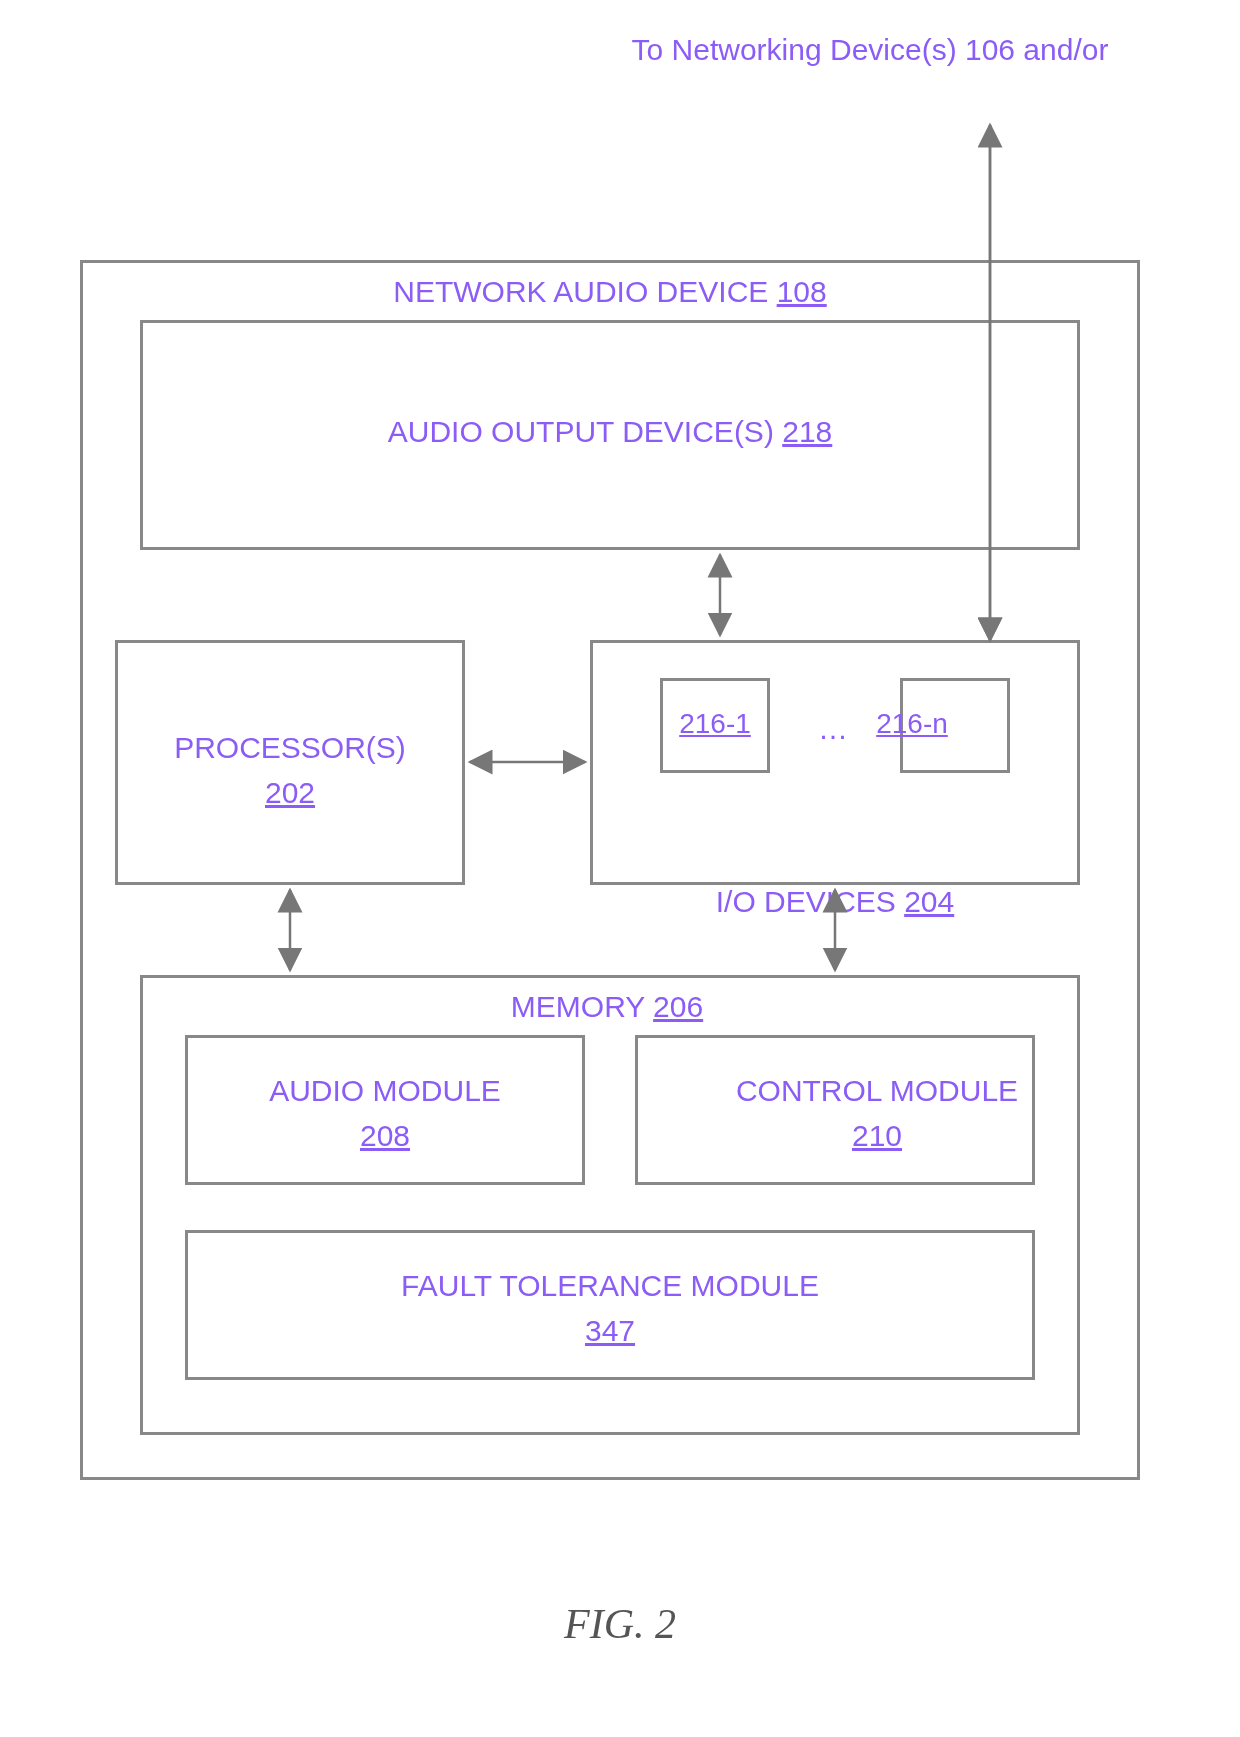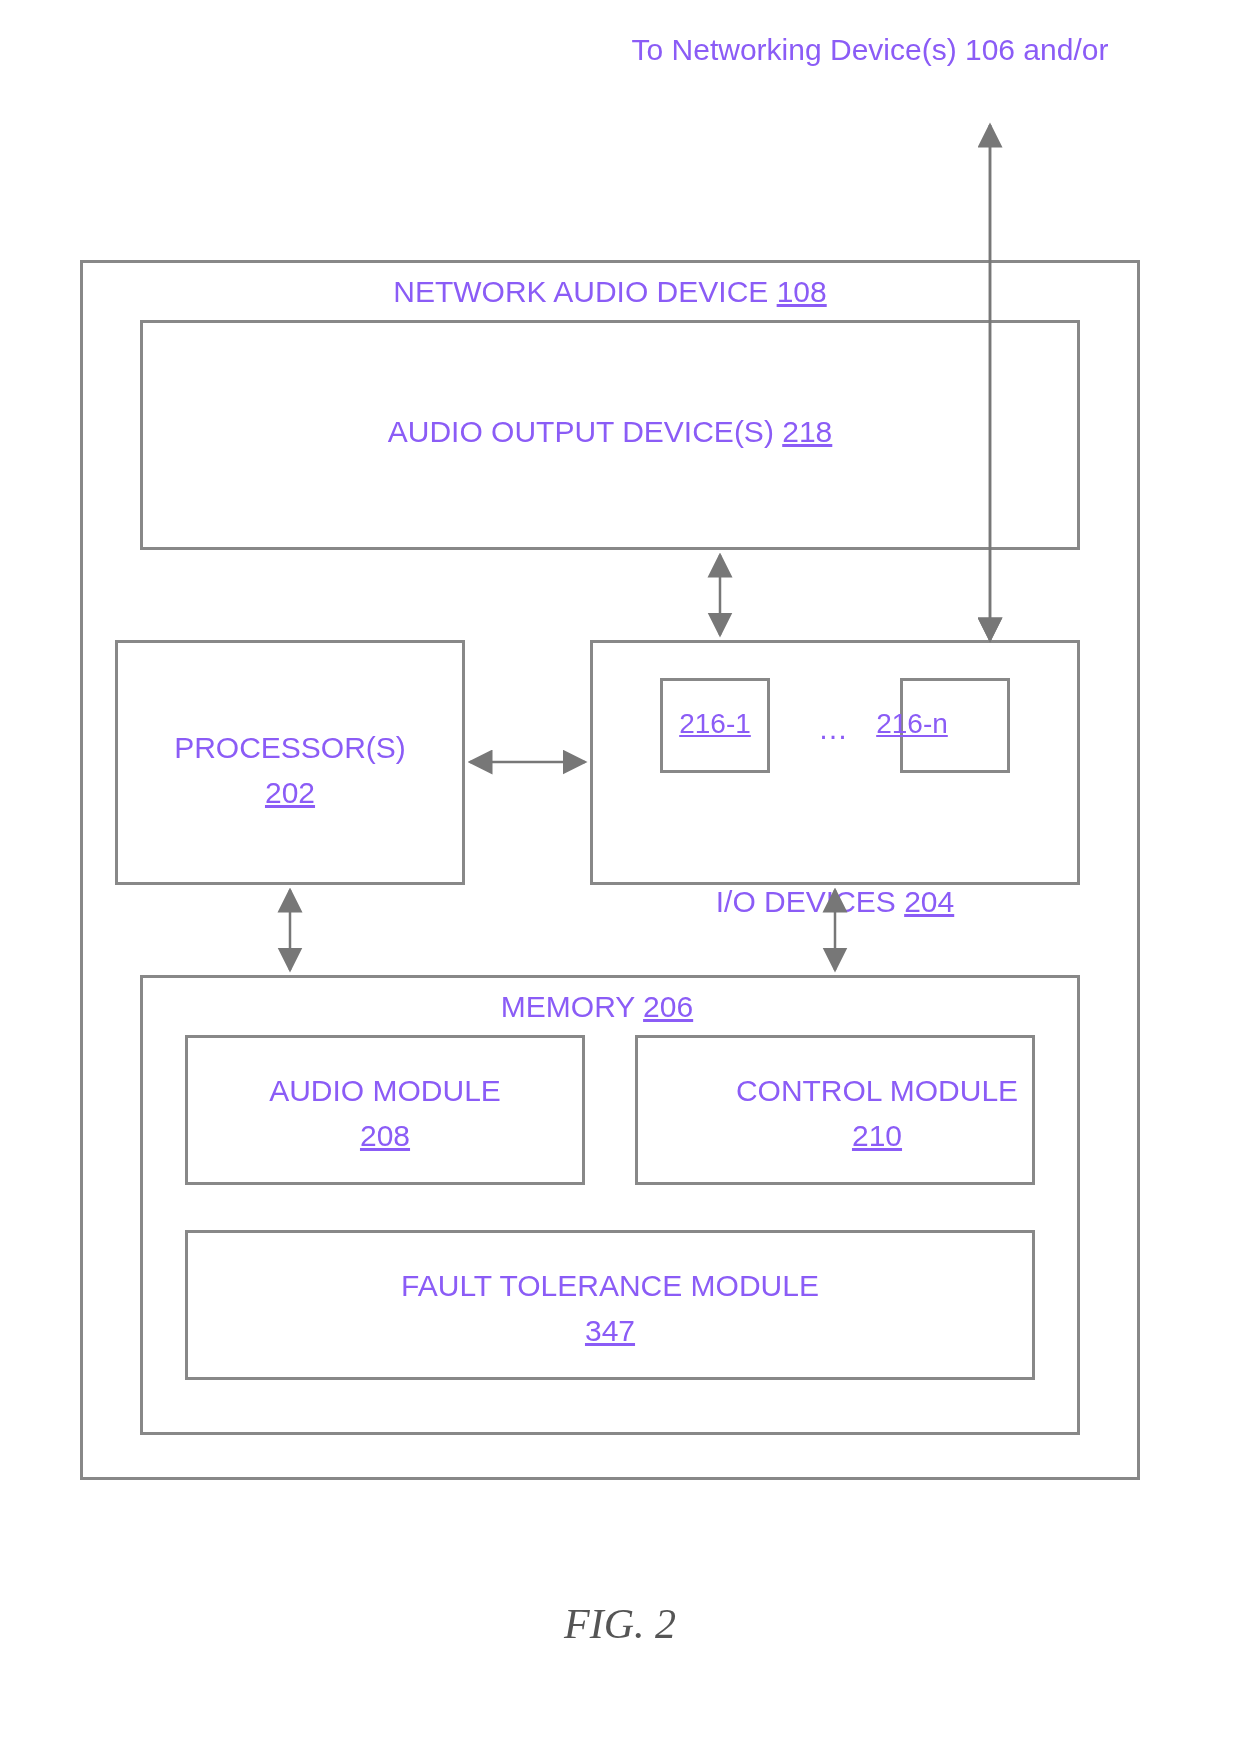--- a/index.html
+++ b/index.html
@@ -68,21 +68,21 @@
 <div class="label" style="left:780px; top:712px; width:110px; font-size:30px; letter-spacing:4px;">
   <span>…</span>
 </div>
 
 <div class="box" style="left:900px; top:678px; width:110px; height:95px;"></div>
 <div class="label" style="left:857px; top:708px; width:110px; font-size:28px;">
   <span class="ref">216-n</span>
 </div>
 
 <div class="box" style="left:140px; top:975px; width:940px; height:460px;"></div>
-<div class="label" style="left:127px; top:990px; width:940px; font-size:30px;">
+<div class="label" style="left:137px; top:990px; width:940px; font-size:30px;">
   <span>MEMORY</span>
   <span class="ref">206</span>
 </div>
 
 <div class="box" style="left:185px; top:1035px; width:400px; height:150px;"></div>
 <div class="label" style="left:185px; top:1068px; width:400px; font-size:30px; line-height:1.5;">
   <span>AUDIO MODULE</span><br>
   <span class="ref">208</span>
 </div>
 

